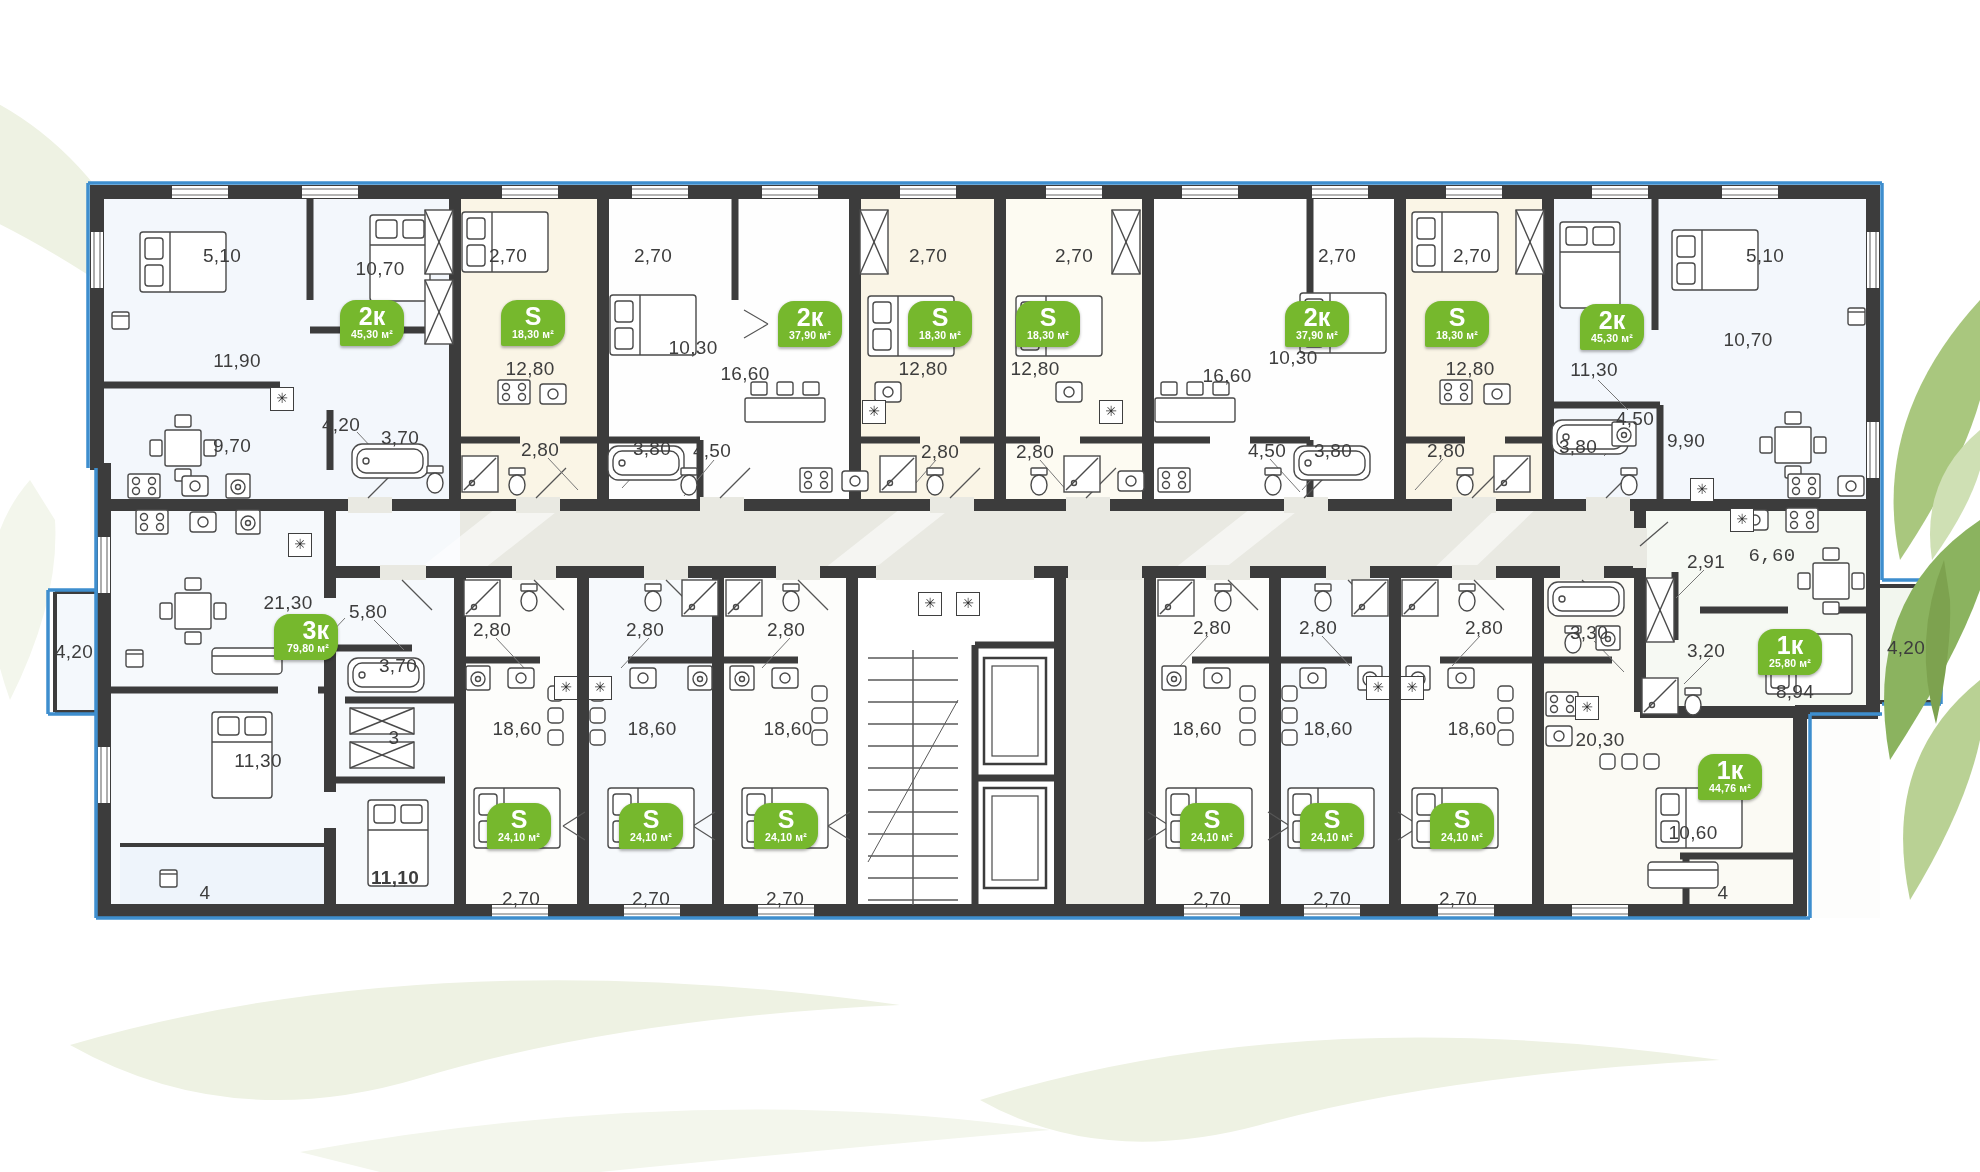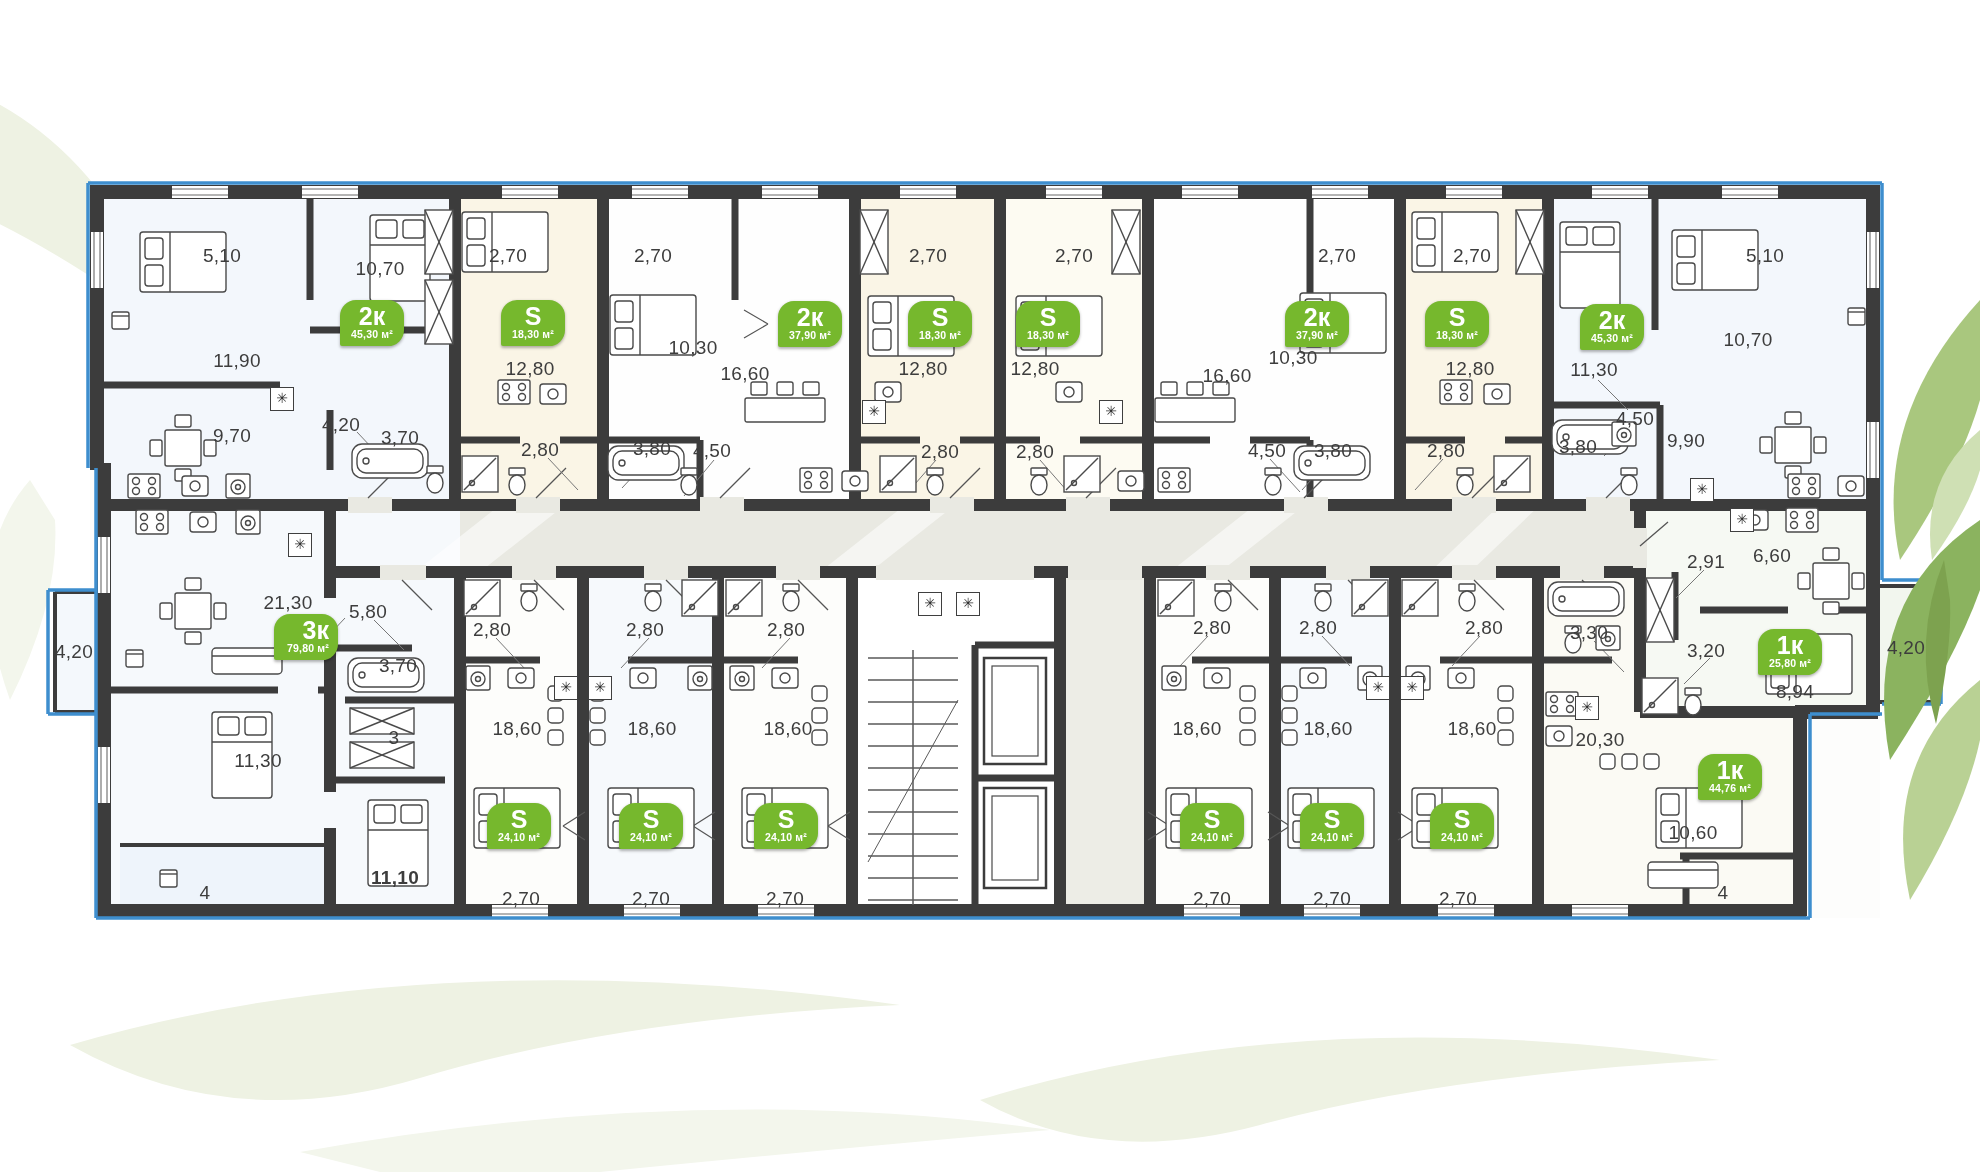--- a/index.html
+++ b/index.html
@@ -378,21 +378,21 @@
     <path d="M1980 680 Q1880 760 1910 900 Q1965 810 1980 740 Z" fill="#b9d194"></path>
     <path d="M1944 560 Q1912 640 1936 724 Q1952 650 1950 600 Z" fill="#7da24f"></path>
     <path d="M1980 430 Q1920 480 1932 560 Q1968 510 1980 470 Z" fill="#cfe0b4"></path>
   </g>
 </svg>
 
 <div id="labels">
       <div class="dim" style="left: 222px; top: 256px;">5,10</div>
       <div class="dim" style="left: 380px; top: 269px;">10,70</div>
       <div class="dim" style="left: 237px; top: 332px; margin-top: 29px;">11,90</div>
-      <div class="dim" style="left: 232px; top: 436px;">9,70</div>
+      <div class="dim" style="left: 232px; top: 446px;">9,70</div>
       <div class="dim" style="left: 341px; top: 425px;">4,20</div>
       <div class="dim" style="left: 400px; top: 438px;">3,70</div>
       <div class="dim" style="left: 508px; top: 256px;">2,70</div>
       <div class="dim" style="left: 530px; top: 369px;">12,80</div>
       <div class="dim" style="left: 540px; top: 450px;">2,80</div>
       <div class="dim" style="left: 653px; top: 256px;">2,70</div>
       <div class="dim" style="left: 693px; top: 348px;">10,30</div>
       <div class="dim" style="left: 745px; top: 374px;">16,60</div>
       <div class="dim" style="left: 652px; top: 449px;">3,80</div>
       <div class="dim" style="left: 712px; top: 451px;">4,50</div>
@@ -440,21 +440,21 @@
       <div class="dim" style="left: 1328px; top: 729px;">18,60</div>
       <div class="dim" style="left: 1332px; top: 899px;">2,70</div>
       <div class="dim" style="left: 1484px; top: 628px;">2,80</div>
       <div class="dim" style="left: 1472px; top: 729px;">18,60</div>
       <div class="dim" style="left: 1458px; top: 899px;">2,70</div>
       <div class="dim" style="left: 1589px; top: 633px;">3,30</div>
       <div class="dim" style="left: 1600px; top: 740px;">20,30</div>
       <div class="dim" style="left: 1693px; top: 833px;">10,60</div>
       <div class="dim" style="left: 1723px; top: 893px;">4</div>
       <div class="dim" style="left: 1706px; top: 562px;">2,91</div>
-      <div class="dim" style="left: 1772px; top: 556px;">6,60</div>
+      <div class="dim" style="left: 1772px; top: 556px; font-family: Liberation Mono, monospace;">6,60</div>
       <div class="dim" style="left: 1706px; top: 651px;">3,20</div>
       <div class="dim" style="left: 1795px; top: 692px;">8,94</div>
       <div class="dim" style="left: 1906px; top: 648px;">4,20</div>
       <div class="vent" style="left: 282px; top: 399px;">✳</div>
       <div class="vent" style="left: 874px; top: 412px;">✳</div>
       <div class="vent" style="left: 1111px; top: 412px;">✳</div>
       <div class="vent" style="left: 1702px; top: 490px;">✳</div>
       <div class="vent" style="left: 300px; top: 545px;">✳</div>
       <div class="vent" style="left: 1742px; top: 520px;">✳</div>
       <div class="vent" style="left: 566px; top: 688px;">✳</div>

